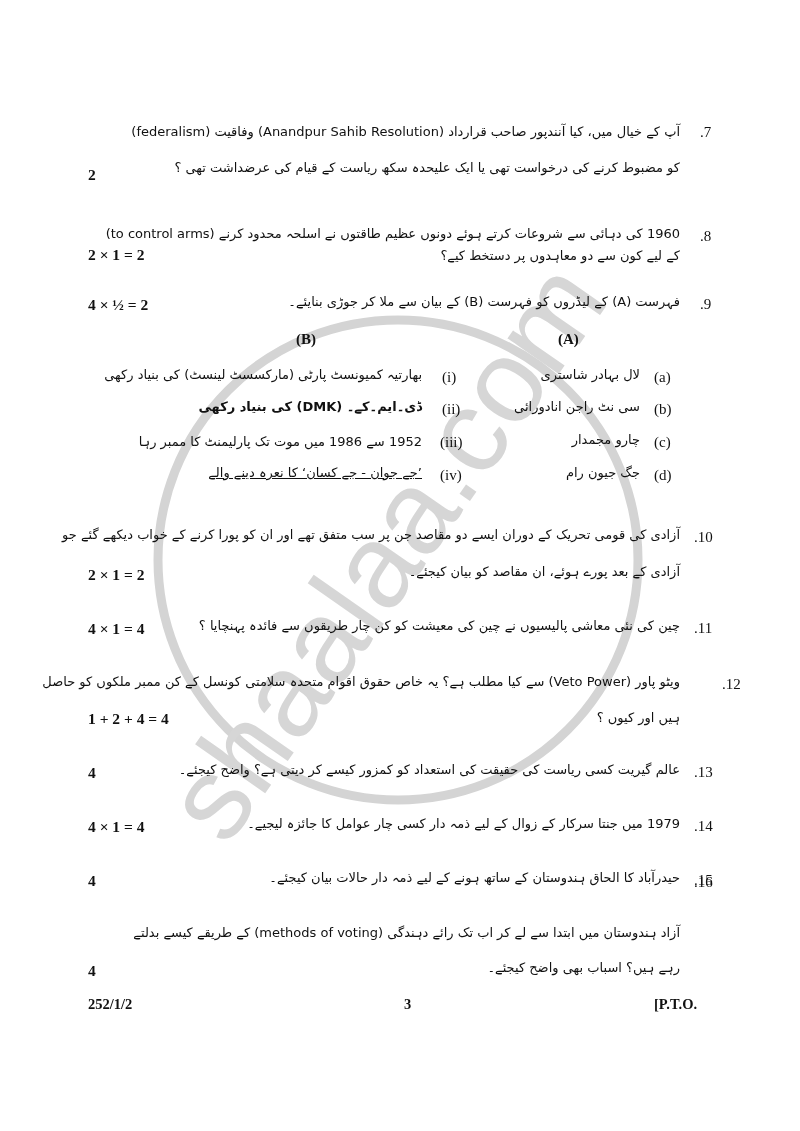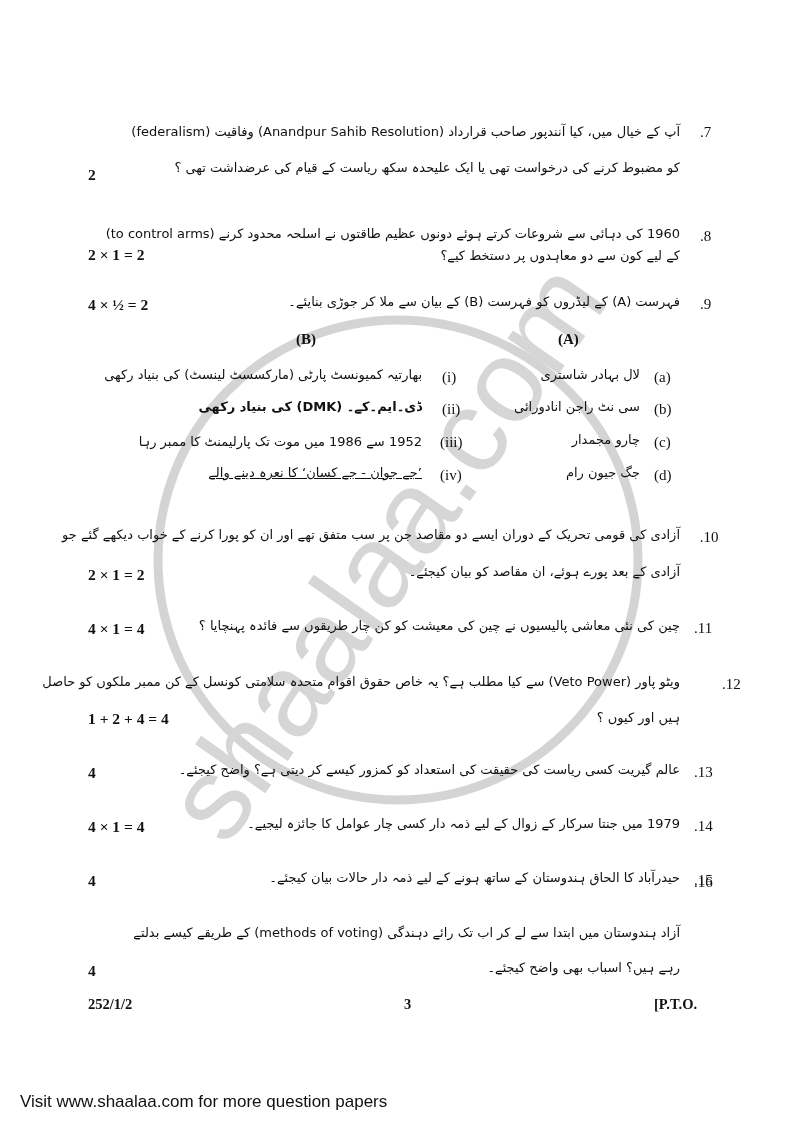--- a/index.html
+++ b/index.html
@@ -62,21 +62,21 @@
       <span class="label" style="left:442px; top:401px;">(ii)</span>
       <span class="urdu" style="right:378px; top:399px;font-weight:bold;">ڈی۔ایم۔کے۔ (DMK) کی بنیاد رکھی</span>
       <span class="label" style="left:440px; top:434px;">(iii)</span>
       <span class="urdu" style="right:378px; top:434px;text-align:right;">1952 سے 1986 میں موت تک پارلیمنٹ کا ممبر رہا</span>
       <span class="label" style="left:440px; top:467px;">(iv)</span>
       <span class="urdu" style="right:378px; top:465px;text-decoration:underline;">’جے جوان - جے کسان‘ کا نعرہ دینے والے</span>
     </div>
   </div>
 
   <div>
-    <span class="qnum" style="left:694px; top:529px;text-align:center;">.10</span>
+    <span class="qnum" style="left:694px; top:529px;">.10</span>
     <span class="urdu" style="right:120px; top:527px;">آزادی کی قومی تحریک کے دوران ایسے دو مقاصد جن پر سب متفق تھے اور ان کو پورا کرنے کے خواب دیکھے گئے جو</span>
     <span class="urdu" style="right:120px; top:564px;">آزادی کے بعد پورے ہوئے، ان مقاصد کو بیان کیجئے۔</span>
     <span class="marks" style="top:566px;">2 × 1 = 2</span>
   </div>
 
   <div>
     <span class="qnum" style="left:694px; top:620px;">.11</span>
     <span class="urdu" style="right:120px; top:618px;">چین کی نئی معاشی پالیسیوں نے چین کی معیشت کو کن چار طریقوں سے فائدہ پہنچایا ؟</span>
     <span class="marks" style="top:620px;">4 × 1 = 4</span>
   </div>
@@ -112,14 +112,13 @@
     <span class="urdu" style="right:120px; top:960px;">رہے ہیں؟ اسباب بھی واضح کیجئے۔</span>
     <span class="marks" style="top:962px;">4</span>
   </div>
 
   <div>
     <span class="footer" style="left:88px;">252/1/2</span>
     <span class="footer" style="left:404px;">3</span>
     <span class="footer" style="left:654px;">[P.T.O.</span>
   </div>
 
-  <div class="visit">Visit www.shaalaa.com for more question papers</div>
 </div>
 
 </body></html>

